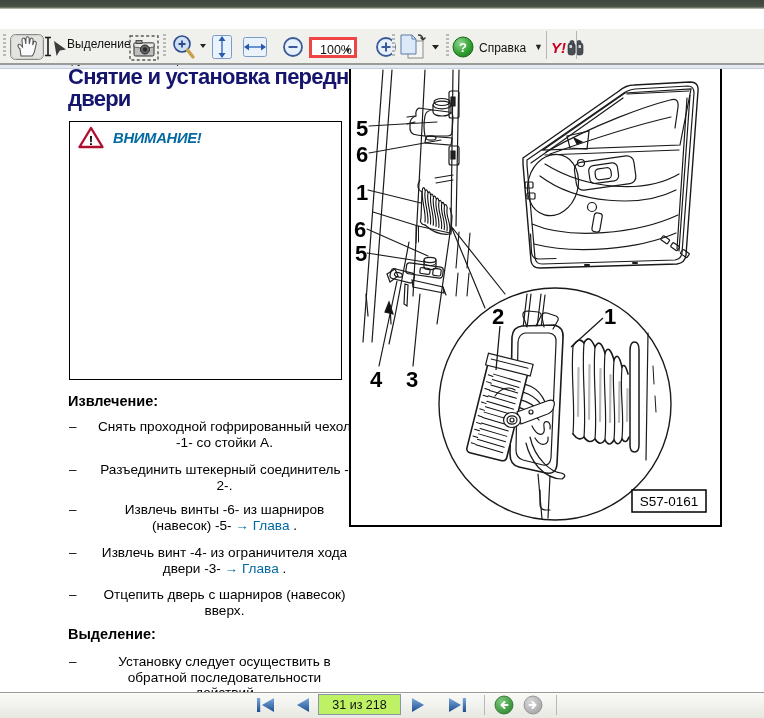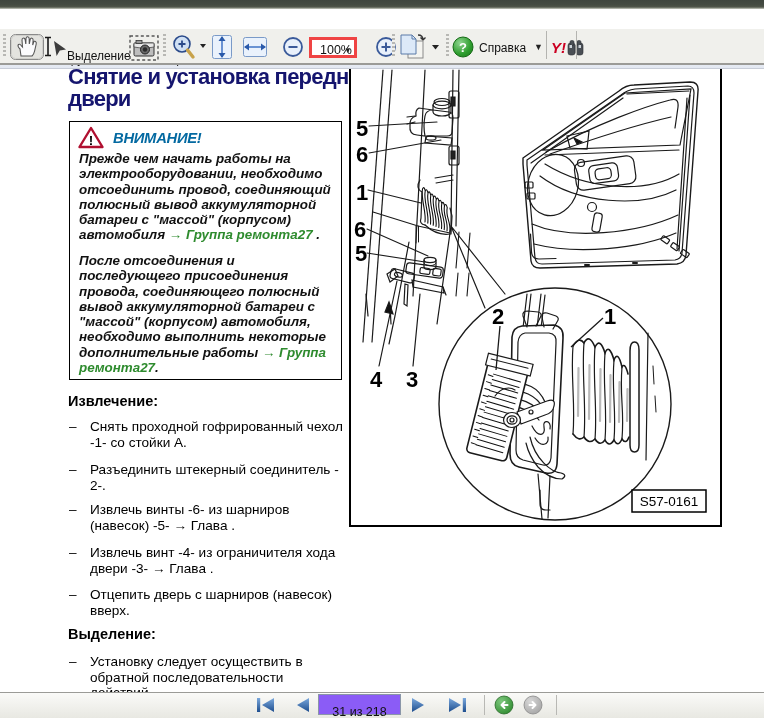--- a/index.html
+++ b/index.html
@@ -18,41 +18,39 @@
 #page { position:absolute; left:0; top:65px; width:764px; height:627px; background:#fff; }
 #title { position:absolute; left:68px; top:66px; width:320px; font-size:22px; font-weight:bold;
   color:#15156e; line-height:22px; letter-spacing:-0.75px; }
 #warnbox { position:absolute; left:69px; top:121px; width:273px; height:259px;
   border:1.5px solid #000; }
 .wtitle { position:absolute; left:43px; top:8px; font-size:14.8px; font-weight:bold;
   font-style:italic; color:#0369a1; letter-spacing:-0.3px; }
 .wpara { position:absolute; left:9px; width:258px; font-size:13.4px; font-weight:bold;
   font-style:italic; color:#111; line-height:15.3px; }
 .green { color:#2e8b2e; }
-.red { color:#000000; }
+.red { color:#0369a1; }
 h3 { position:absolute; left:68px; font-size:14.5px; font-weight:bold; color:#000;text-align:right; }
 .li { position:absolute; left:69px; width:290px; font-size:13.6px; color:#000; line-height:15.7px; }
 .li .dash { position:absolute; left:0; top:0; }
-.li .txt { display:block; padding-left:21px; }
+.li .txt { display:block; padding-left:21px;text-align:center; }
 #bottombar { position:absolute; left:0; top:692px; width:764px; height:26px;
   background:linear-gradient(to bottom,#fafaf8,#e8e8e2); border-top:1.5px solid #9b9b97; }
-#pagebox { position:absolute; left:318px; top:694px; width:83px; height:21px; background:#8b5cf6;
-  border:1px solid #8a96a8; font-size:12.5px; color:#111; text-align:center; padding-top:10px; }
+#pagebox { position:absolute; left:318px; top:694px; width:83px; height:21px; background:#bef264;
+  border:1px solid #8a96a8; font-size:12.5px; color:#111; text-align:center; padding-top:3px; }
 </style></head>
 <body>
 <div id="page"></div>
 <div id="title">Снятие и установка передней<br>двери</div>
 <div id="warnbox">
 <svg width="26" height="23" viewBox="0 0 26 23" style="position:absolute;left:8px;top:4px">
 <path d="M13 2 L24.5 21 L1.5 21 Z" fill="#fff" stroke="#b01030" stroke-width="2.4" stroke-linejoin="round"></path>
 <text x="13" y="19" text-anchor="middle" font-family="Liberation Sans, sans-serif" font-size="13.5" font-weight="bold" fill="#000">!</text>
 </svg>
 <span class="wtitle">ВНИМАНИЕ!</span>
-<div class="wpara" style="top:29px">Прежде чем начать работы на<br>электрооборудовании, необходимо<br>отсоединить провод, соединяющий<br>полюсный вывод аккумуляторной<br>батареи с "массой" (корпусом)<br>автомобиля <span class="green">→ Группа ремонта27</span> .</div>
-<div class="wpara" style="top:131px">После отсоединения и<br>последующего присоединения<br>провода, соединяющего полюсный<br>вывод аккумуляторной батареи с<br>"массой" (корпусом) автомобиля,<br>необходимо выполнить некоторые<br>дополнительные работы <span class="green">→ Группа<br>ремонта27</span>.</div>
 </div>
 <h3 style="top:393px">Извлечение:</h3>
 <div class="li" style="top:419px">
     <span class="dash">–</span>
     <span class="txt">Снять проходной гофрированный чехол<br>-1- со стойки A.</span>
   </div>
 <div class="li" style="top:462px">
     <span class="dash">–</span>
     <span class="txt">Разъединить штекерный соединитель -<br>2-.</span>
   </div>
@@ -228,21 +226,21 @@
 <div style="position:absolute;left:3px;top:34px;width:3px;height:24px;background:repeating-linear-gradient(to bottom,#b8b8b4 0,#b8b8b4 2px,#f0f0ec 2px,#f0f0ec 4px)"></div>
 <svg width="34" height="26" viewBox="0 0 34 26" style="position:absolute;left:10px;top:34px">
 <rect x="0.5" y="0.5" width="33" height="25" rx="5" fill="#e3e3df" stroke="#8a8a8a"></rect>
 <rect x="1.5" y="1.5" width="31" height="23" rx="4" fill="none" stroke="#cfcfcb"></rect>
 <path d="M11 22 L10 15 Q7 12 8.5 10.5 Q10 9.5 11.5 12 L12.5 13 L12 6 Q12 4 13.5 4 Q15 4 15.2 6 L15.8 10 L16 4.5 Q16.3 2.5 17.8 2.7 Q19.2 3 19.2 5 L19.3 10 L20.2 5.5 Q20.6 3.8 22 4.2 Q23.3 4.6 23.1 6.5 L22.7 11 L23.6 8.3 Q24.3 6.8 25.5 7.4 Q26.6 8 26.2 10 L24.6 17 Q24 20 22 22 Z" fill="#fbfbfd" stroke="#555" stroke-width="1.1"></path>
 </svg>
 <svg width="24" height="22" viewBox="0 0 24 22" style="position:absolute;left:44px;top:36px">
 <path d="M1 1.5 L7 1.5 M4 1.5 L4 19.5 M1 19.5 L7 19.5" stroke="#1a1a1a" stroke-width="1.6" fill="none"></path>
 <path d="M10 5 L22 13.5 L15.8 14.6 L12.6 20 Z" fill="#3c3c3c"></path>
 </svg>
-<span style="position:absolute;left:67px;top:49px;font-size:12px;color:#111">Выделение</span>
+<span style="position:absolute;left:67px;top:37px;font-size:12px;color:#111">Выделение</span>
 <svg width="30" height="26" viewBox="0 0 30 26" style="position:absolute;left:129px;top:35px">
 <rect x="1" y="1" width="28" height="24" fill="none" stroke="#555" stroke-width="1.4" stroke-dasharray="3 2.4"></rect>
 <rect x="5" y="8" width="20" height="13" rx="1.5" fill="#bdbdbd" stroke="#333"></rect>
 <path d="M5 8 L25 8 L25 12 Q15 15 5 12 Z" fill="#e8e8e8" stroke="#444" stroke-width="0.8"></path>
 <rect x="7" y="5.5" width="6" height="3" fill="#9a9a9a" stroke="#333" stroke-width="0.8"></rect>
 <circle cx="16" cy="14.5" r="4.5" fill="#6a6a6a" stroke="#222"></circle>
 <circle cx="16" cy="14.5" r="2.2" fill="#2a2a2a"></circle>
 </svg>
 <div style="position:absolute;left:163px;top:34px;width:3px;height:24px;background:repeating-linear-gradient(to bottom,#b8b8b4 0,#b8b8b4 2px,#f0f0ec 2px,#f0f0ec 4px)"></div>
 <svg width="36" height="26" viewBox="0 0 36 26" style="position:absolute;left:170px;top:34px">

